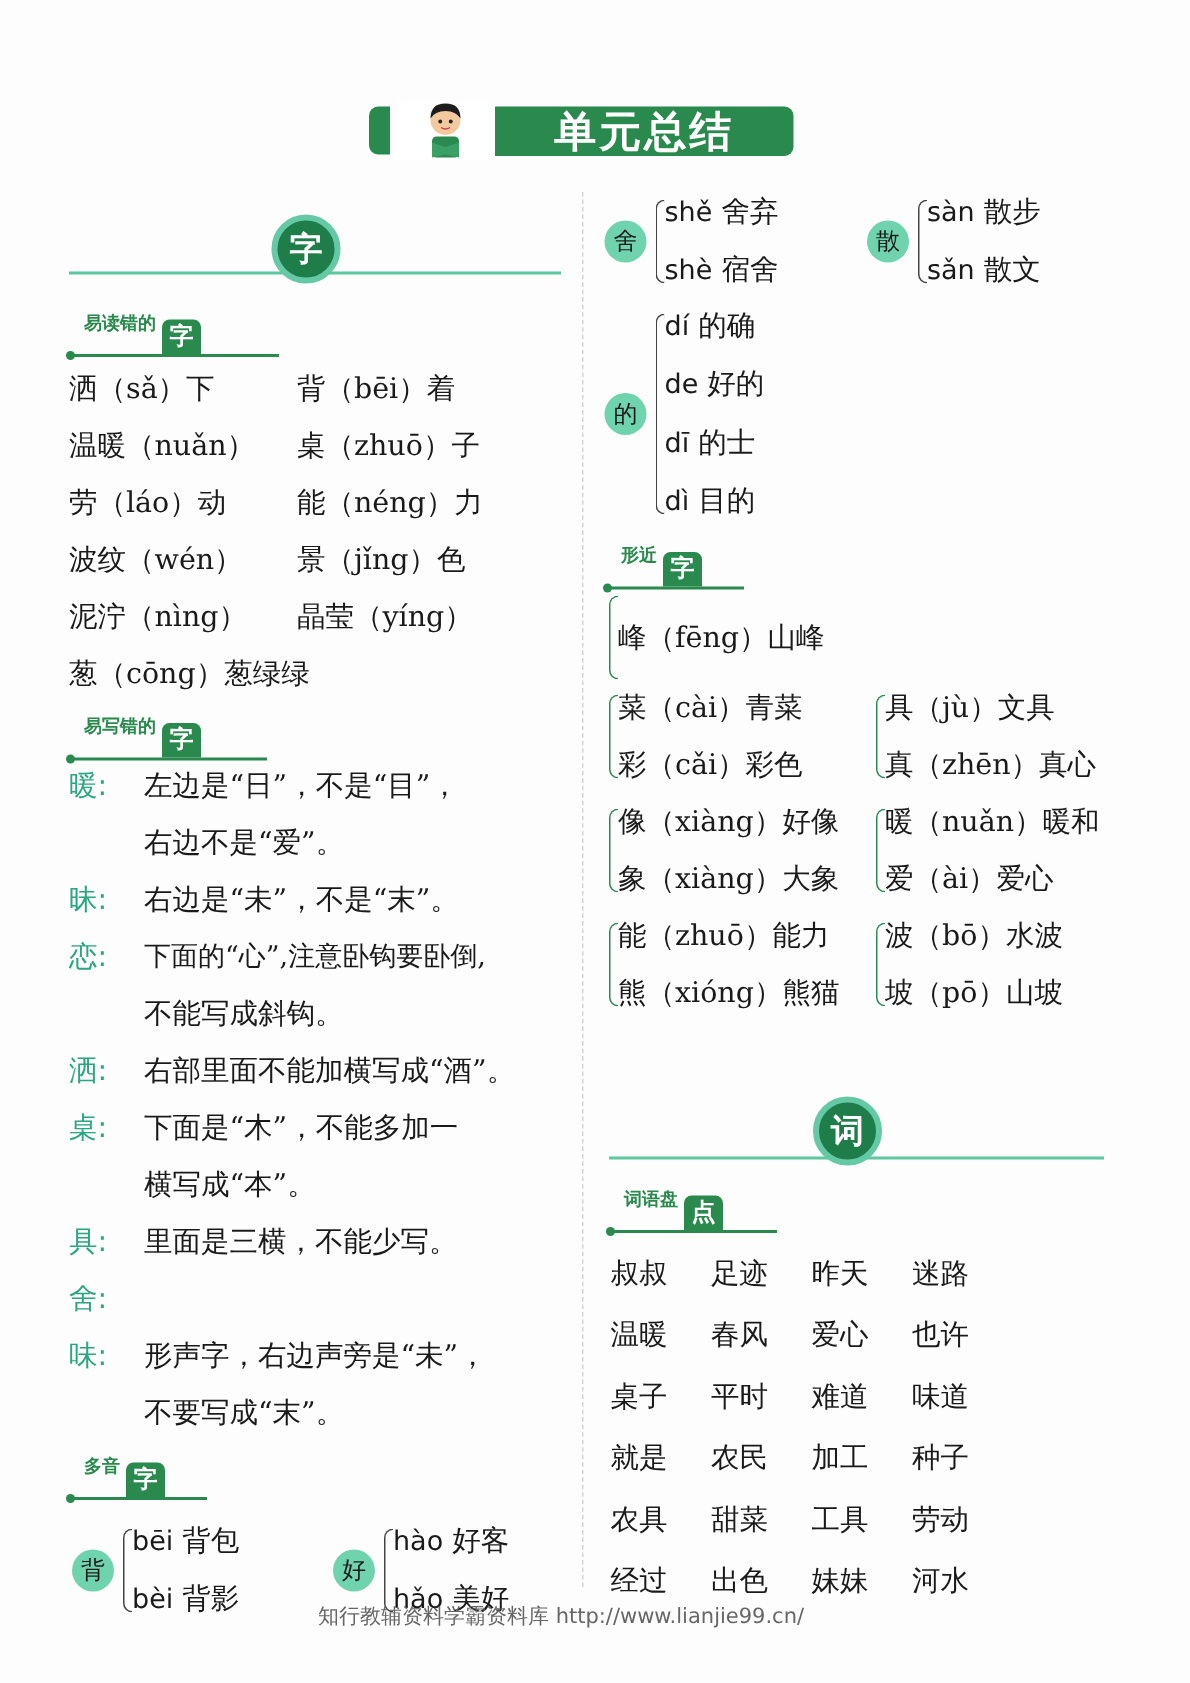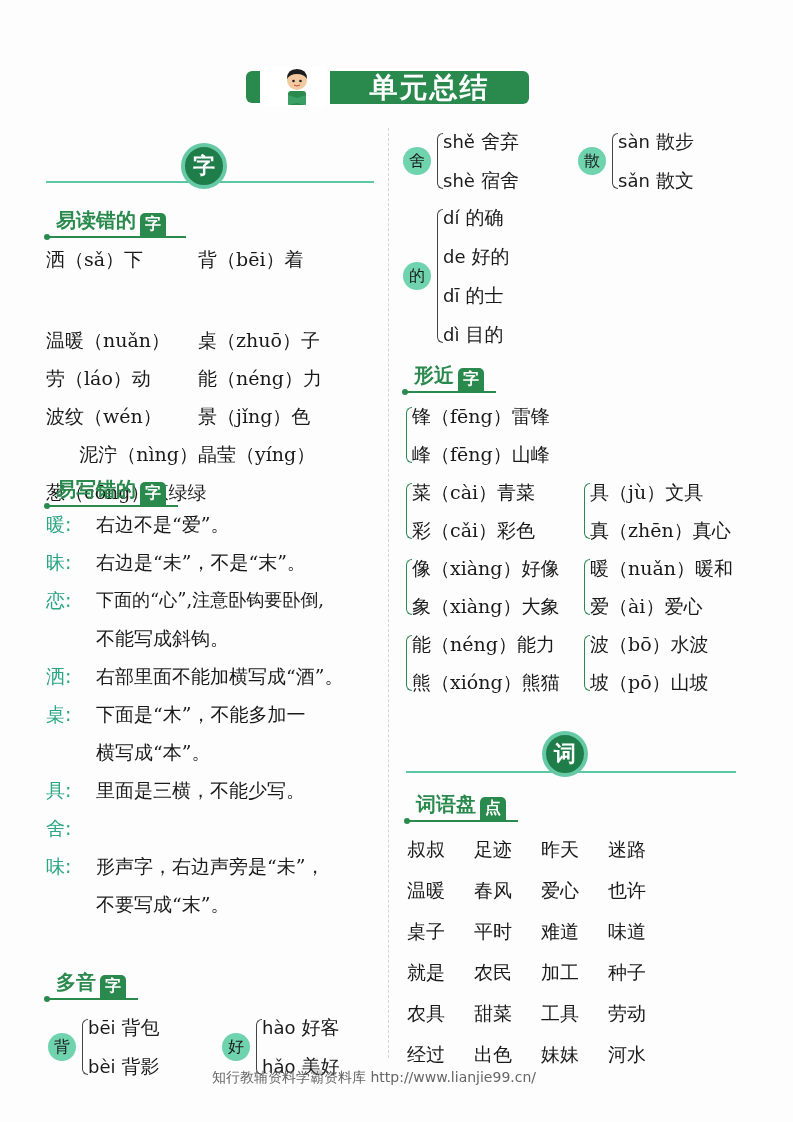--- a/index.html
+++ b/index.html
@@ -16,21 +16,21 @@
     color:#fff; font-size:28px; font-weight:bold; display:flex; align-items:center; justify-content:center; letter-spacing:2px; }
   .avatar { position:absolute; left:36px; top:0; width:30px; height:40px; }
 
   
   .sec-line { height: 2px; background: #5cc7a0; }
   .sec-circle { width: 46px; height: 46px; border-radius: 50%; background: #1f7d4a; border: 4px solid #64c9a4;
     color: #fff; font-size: 22px; font-weight: bold; display:flex; align-items:center; justify-content:center; }
 
   
   .subhead { display:flex; align-items:flex-end; height: 24px; }
-  .subhead .txt { color: #2a8a4e; font-size: 20px; font-weight: bold; padding-left: 10px; padding-bottom: 2px; }
+  .subhead .txt { color: #2a8a4e; font-size: 12px; font-weight: bold; padding-left: 10px; padding-bottom: 12px; }
   .subhead .box { background: #2a8a4e; color: #fff; font-size: 16px; font-weight: bold; padding: 1px 5px; border-radius: 5px 5px 0 0; margin-left: 4px; }
   .subline { height: 1.5px; background: #2a8a4e; }
   .subdot { width: 6px; height: 6px; border-radius: 50%; background: #2a8a4e; }
 
   .row { font-size: 19px; line-height: 38px; white-space: nowrap; }
   .py { font-family: "DejaVu Sans", "Liberation Sans", sans-serif; font-size: 18px; }
 
   .key { color: #2aa680; font-size: 19px; }
 
   .hex { width: 28px; height: 28px; background: #6fd3ae; border-radius: 50%; font-size: 16px; display:flex; align-items:center; justify-content:center; color:#1a1a1a; }
@@ -75,54 +75,55 @@
   </div>
   <div class="subline"></div>
   <div class="subdot" style="margin-top:-3.5px; margin-left:-2px;"></div>
 </div>
 
 <div class="abs" style="left:46px; top:240px;">
   <div class="row" style="display:flex;">
     <span style="width:152px;">洒（sǎ）下</span>
     <span>背（bēi）着</span>
   </div>
-  <div class="row" style="display:flex;margin-top:43px;">
+  <div class="row" style="display:flex;">
     <span style="width:152px;">温暖（nuǎn）</span>
     <span>桌（zhuō）子</span>
   </div>
   <div class="row" style="display:flex;">
     <span style="width:152px;">劳（láo）动</span>
     <span>能（néng）力</span>
   </div>
   <div class="row" style="display:flex;">
     <span style="width:152px;">波纹（wén）</span>
     <span>景（jǐng）色</span>
   </div>
   <div class="row" style="display:flex;">
-    <span style="width:152px;text-align:right;">泥泞（nìng）</span>
+    <span style="width:152px;">泥泞（nìng）</span>
     <span>晶莹（yíng）</span>
   </div>
   <div class="row" style="display:flex;">
     <span>葱（cōng）葱绿绿</span>
   </div>
 </div>
 
 <div class="abs" style="left:46px; top:481px; width:132px;">
   <div class="subhead sans">
     <span class="txt">易写错的</span>
     <span class="box">字</span>
   </div>
   <div class="subline"></div>
   <div class="subdot" style="margin-top:-3.5px; margin-left:-2px;"></div>
 </div>
 
 <div class="abs" style="left:46px; top:505px; width:335px;">
   <div style="display:flex;">
     <span class="key sans row" style="width:50px;">暖:</span>
     <div>
+        <div class="row">左边是“日”，不是“目”，</div>
         <div class="row">右边不是“爱”。</div>
       </div>
   </div>
   <div style="display:flex;">
     <span class="key sans row" style="width:50px;">昧:</span>
     <div>
         <div class="row">右边是“未”，不是“末”。</div>
       </div>
   </div>
   <div style="display:flex;">
@@ -226,21 +227,20 @@
   </div>
   <div class="subline"></div>
   <div class="subdot" style="margin-top:-3.5px; margin-left:-2px;"></div>
 </div>
 
 <div class="abs" style="left:406px; top:397px;">
   <div style="display:flex; margin-bottom:0;">
     <div style="display:flex; align-items:center; width:178px;">
       <div class="gbrace" style="height:56px;"></div>
       <div>
-          <div class="row">锋（fēng）雷锋</div>
           <div class="row">峰（fēng）山峰</div>
         </div>
     </div>
   </div>
   <div style="display:flex;">
     <div style="display:flex; align-items:center; width:178px;">
       <div class="gbrace" style="height:56px;"></div>
       <div>
           <div class="row">菜（cài）青菜</div>
           <div class="row">彩（cǎi）彩色</div>
@@ -267,21 +267,21 @@
       <div>
           <div class="row">暖（nuǎn）暖和</div>
           <div class="row">爱（ài）爱心</div>
         </div>
     </div>
   </div>
   <div style="display:flex;">
     <div style="display:flex; align-items:center; width:178px;">
       <div class="gbrace" style="height:56px;"></div>
       <div>
-          <div class="row">能（néng）能力</div>
+          <div class="row">能（zhuō）能力</div>
           <div class="row">熊（xióng）熊猫</div>
         </div>
     </div>
     <div style="display:flex; align-items:center;">
       <div class="gbrace" style="height:56px;"></div>
       <div>
           <div class="row">波（bō）水波</div>
           <div class="row">坡（pō）山坡</div>
         </div>
     </div>

